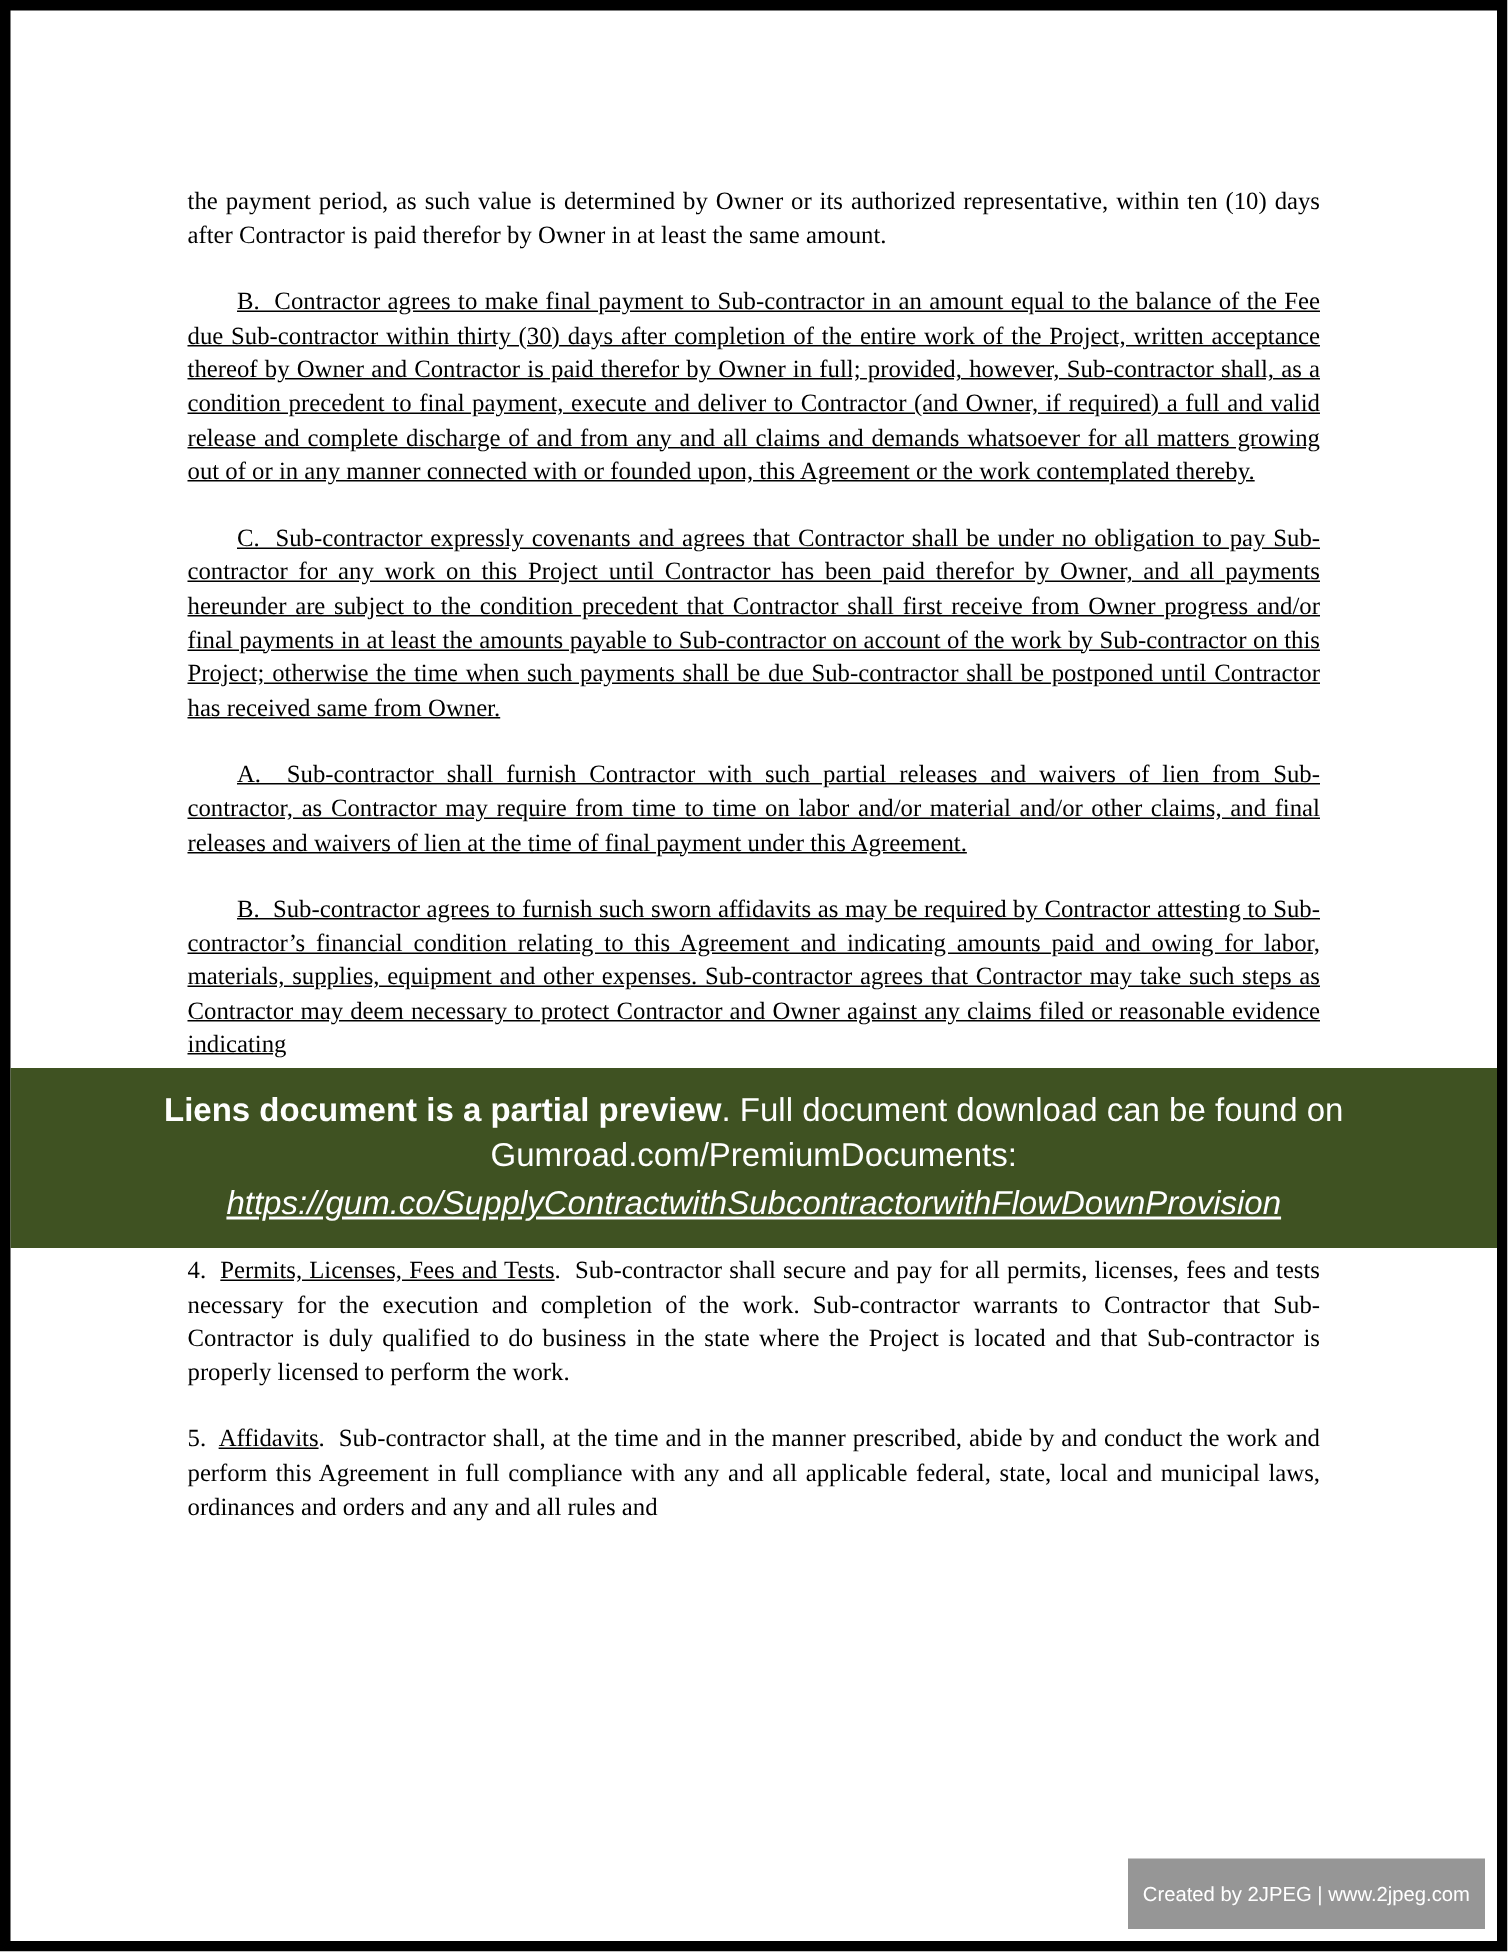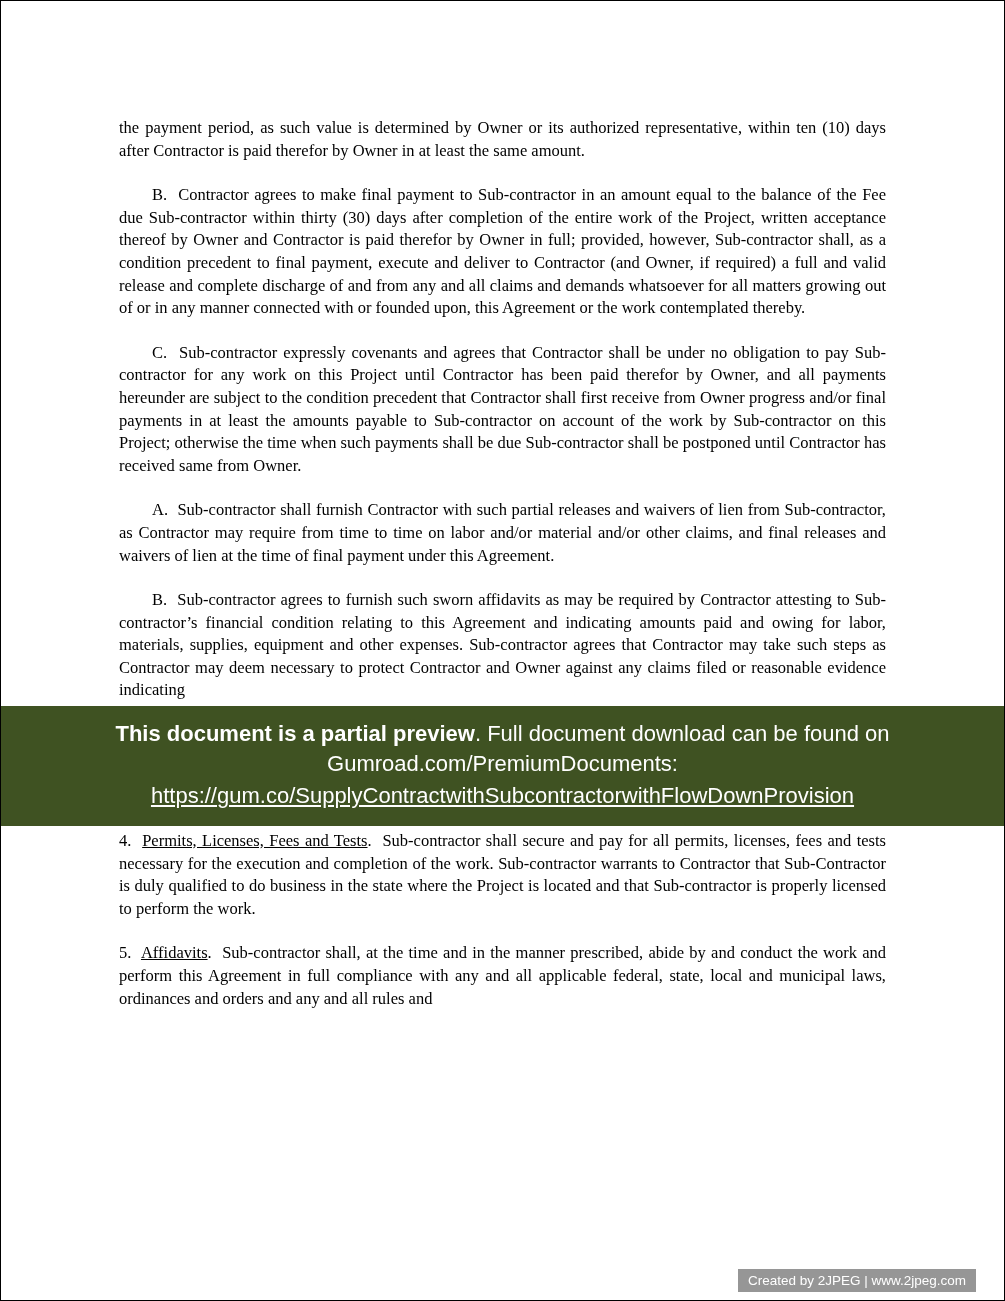--- a/index.html
+++ b/index.html
@@ -8,78 +8,79 @@
     width: 1005px;
     height: 1301px;
     position: relative;
     overflow: hidden;
     font-family: "Liberation Serif", serif;
   }
   .page {
     width: 100%;
     height: 100%;
     background: #ffffff;
-    border: 1px solid #000000;
+    border: 7px solid #000000;
     padding: 116px 118px 0 118px;
     position: relative;
   }
   .para {
     font-size: 16.5px;
     line-height: 22.6px;
     color: #000000;
     text-align: justify;
     margin-bottom: 22px;
   }
-  .para.indent { text-indent: 33px; }
+  .para.indent { text-indent: 33px; text-decoration: underline; }
   .u { text-decoration: underline; }
   .banner {
     margin: -18px -118px 4px -118px;
     background: #3f5222;
     color: #ffffff;
     text-align: center;
     font-family: "Liberation Sans", sans-serif;
     font-size: 22px;
     line-height: 30px;
     padding: 13px 30px 15px 30px;
   }
   .banner-lead b { font-weight: bold; }
   .banner-link {
     color: #ffffff;
     text-decoration: underline;
     display: inline-block;
     margin-top: 2px;
     cursor: pointer;
+    font-style: italic;
   }
   .watermark {
     position: absolute;
-    right: 28px;
+    right: 8px;
     bottom: 8px;
     background: rgba(132, 132, 132, 0.85);
     color: #ffffff;
     font-family: "Liberation Sans", sans-serif;
     font-size: 13.5px;
-    padding: 4px 10px;
+    padding: 16px 10px;
     white-space: nowrap;
   }
 </style>
 </head>
 <body>
 
 <div class="page">
 
   <div>
       <p class="para"><span>the payment period, as such value is determined by Owner or its authorized representative, within ten (10) days after Contractor is paid therefor by Owner in at least the same amount.</span></p>
       <p class="para indent"><span>B.&nbsp; Contractor agrees to make final payment to Sub-contractor in an amount equal to the balance of the Fee due Sub-contractor within thirty (30) days after completion of the entire work of the Project, written acceptance thereof by Owner and Contractor is paid therefor by Owner in full; provided, however, Sub-contractor shall, as a condition precedent to final payment, execute and deliver to Contractor (and Owner, if required) a full and valid release and complete discharge of and from any and all claims and demands whatsoever for all matters growing out of or in any manner connected with or founded upon, this Agreement or the work contemplated thereby.</span></p>
       <p class="para indent"><span>C.&nbsp; Sub-contractor expressly covenants and agrees that Contractor shall be under no obligation to pay Sub-contractor for any work on this Project until Contractor has been paid therefor by Owner, and all payments hereunder are subject to the condition precedent that Contractor shall first receive from Owner progress and/or final payments in at least the amounts payable to Sub-contractor on account of the work by Sub-contractor on this Project; otherwise the time when such payments shall be due Sub-contractor shall be postponed until Contractor has received same from Owner.</span></p>
       <p class="para indent"><span>A.&nbsp; Sub-contractor shall furnish Contractor with such partial releases and waivers of lien from Sub-contractor, as Contractor may require from time to time on labor and/or material and/or other claims, and final releases and waivers of lien at the time of final payment under this Agreement.</span></p>
       <p class="para indent"><span>B.&nbsp; Sub-contractor agrees to furnish such sworn affidavits as may be required by Contractor attesting to Sub-contractor’s financial condition relating to this Agreement and indicating amounts paid and owing for labor, materials, supplies, equipment and other expenses. Sub-contractor agrees that Contractor may take such steps as Contractor may deem necessary to protect Contractor and Owner against any claims filed or reasonable evidence indicating</span></p>
     </div>
 
   <div class="banner" style="background: rgb(63, 82, 34);">
-    <div class="banner-lead"><b>This document is a partial preview</b><span>. Full document download can be found on Gumroad.com/PremiumDocuments:</span></div>
+    <div class="banner-lead"><b>Liens document is a partial preview</b><span>. Full document download can be found on Gumroad.com/PremiumDocuments:</span></div>
     <a class="banner-link">https://gum.co/SupplyContractwithSubcontractorwithFlowDownProvision</a>
   </div>
 
   <div>
       <p class="para"><span>4.&nbsp; </span><span class="u">Permits, Licenses, Fees and Tests</span><span>.&nbsp; Sub-contractor shall secure and pay for all permits, licenses, fees and tests necessary for the execution and completion of the work. Sub-contractor warrants to Contractor that Sub-Contractor is duly qualified to do business in the state where the Project is located and that Sub-contractor is properly licensed to perform the work.</span></p>
       <p class="para"><span>5.&nbsp; </span><span class="u">Affidavits</span><span>.&nbsp; Sub-contractor shall, at the time and in the manner prescribed, abide by and conduct the work and perform this Agreement in full compliance with any and all applicable federal, state, local and municipal laws, ordinances and orders and any and all rules and</span></p>
     </div>
 
   <div class="watermark">
     <span>Created by 2JPEG | www.2jpeg.com</span>

